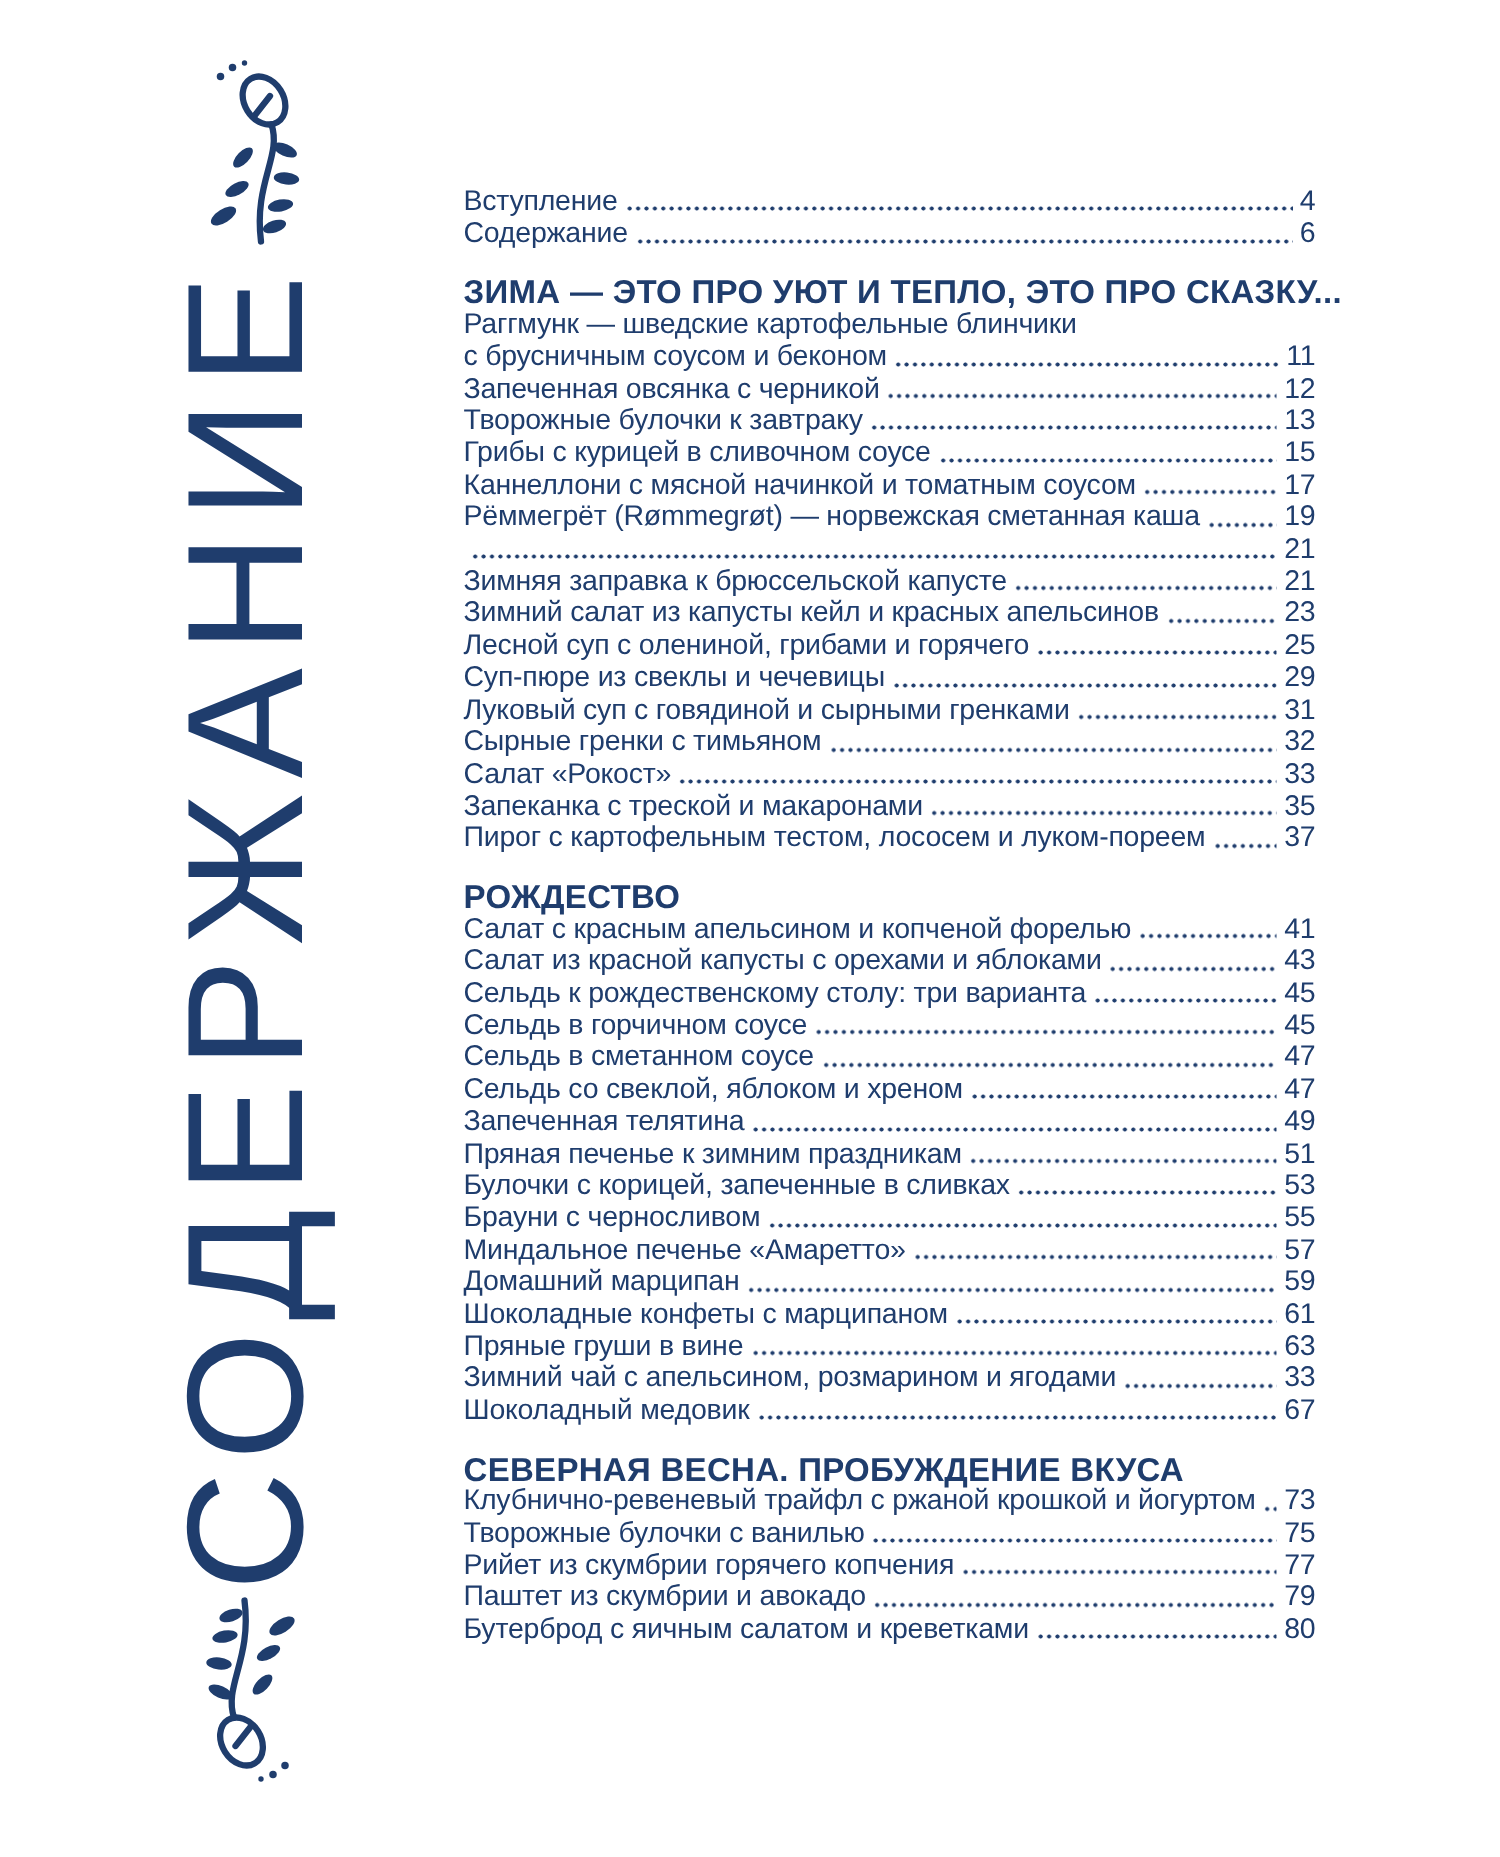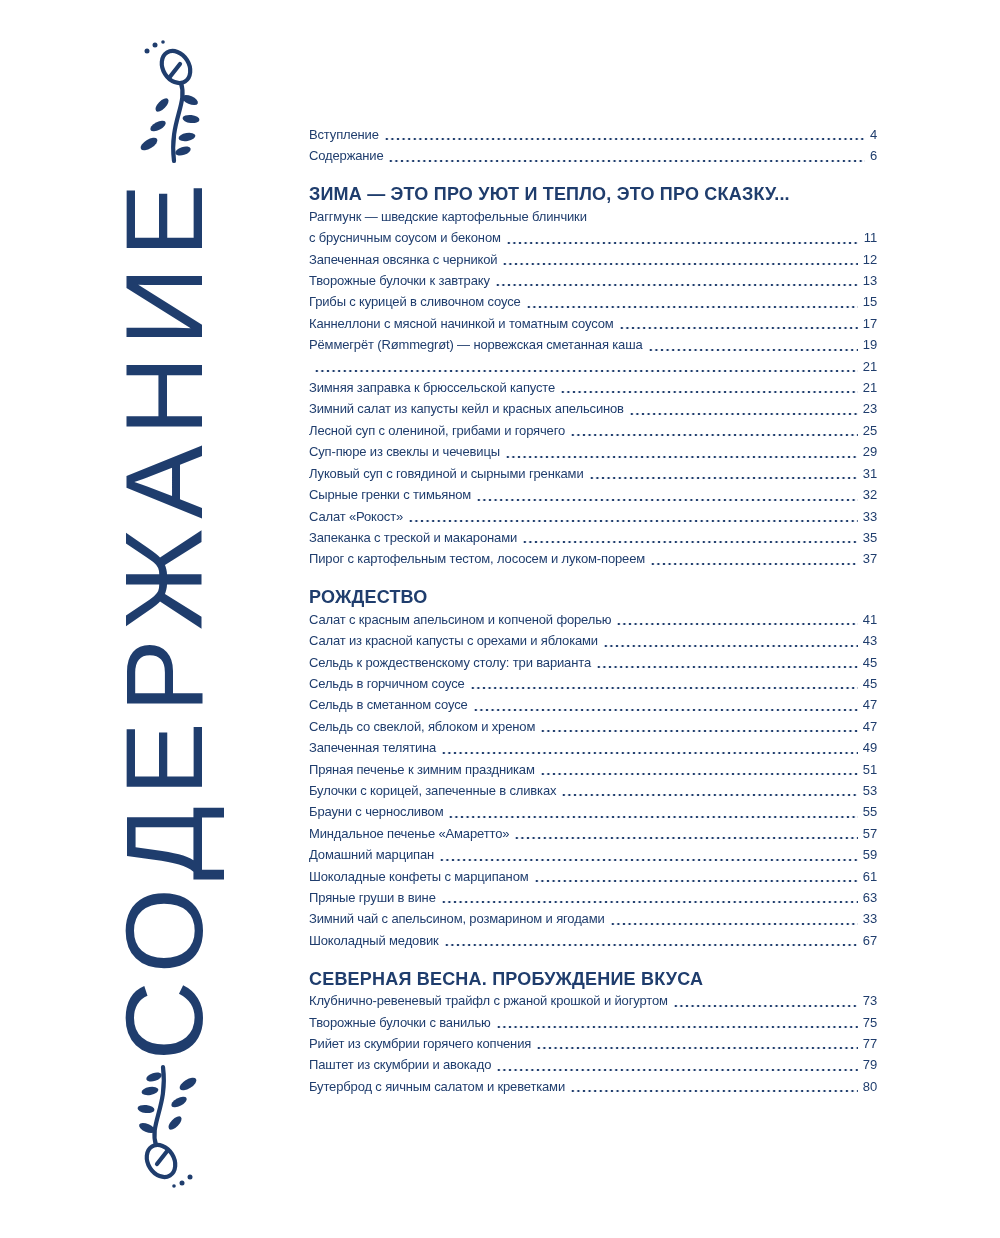--- a/index.html
+++ b/index.html
@@ -41,38 +41,38 @@
   #toc {
     position: absolute;
     left: 309px; top: 124px;
     width: 568px;
     color: var(--ink, #1f3d6d);
   }
   .toc-row {
     display: flex;
     align-items: flex-end;
     line-height: 21.4px;
-    font-size: 13px;
+    font-size: 19px;
     letter-spacing: -0.15px;
   }
   .toc-row .t { white-space: nowrap; }
   .toc-row .pg { white-space: nowrap; }
   .dots {
     flex: 1 1 auto;
     height: 6px;
     margin: 0 5px 3px 5px;
     background-image: radial-gradient(circle, var(--ink, #1f3d6d) 1.15px, rgba(0,0,0,0) 1.55px);
     background-size: 5.6px 6px;
     background-repeat: repeat-x;
     background-position: left center;
     align-self: flex-end;
   }
   .toc-heading {
     font-weight: bold;
-    font-size: 18px;
+    font-size: 22px;
     line-height: 21.4px;
     letter-spacing: 0.2px;
     margin-top: 17.6px;
     white-space: nowrap;
   }
 </style>
 </head>
 <body style="background: rgb(255, 255, 255);">
 
 <div class="page">

